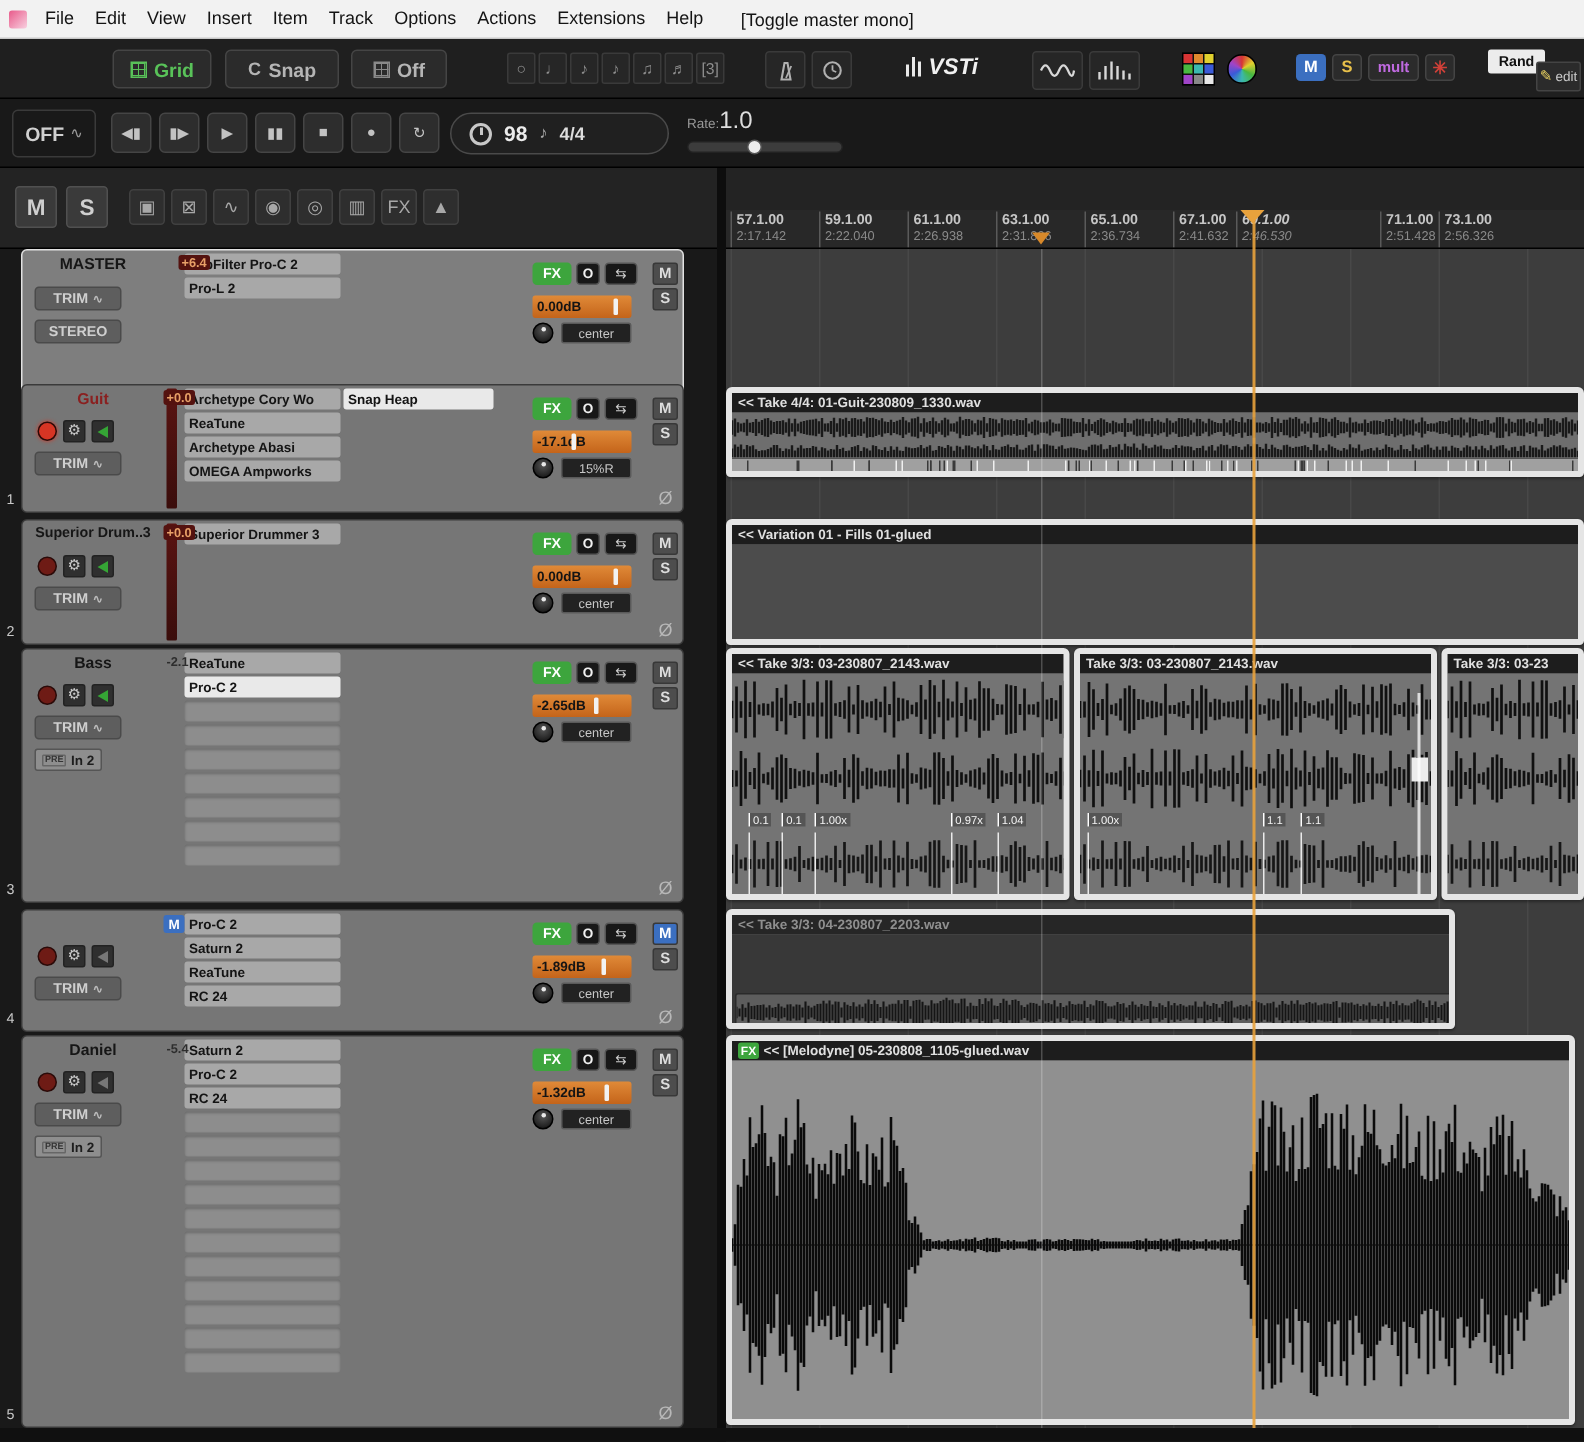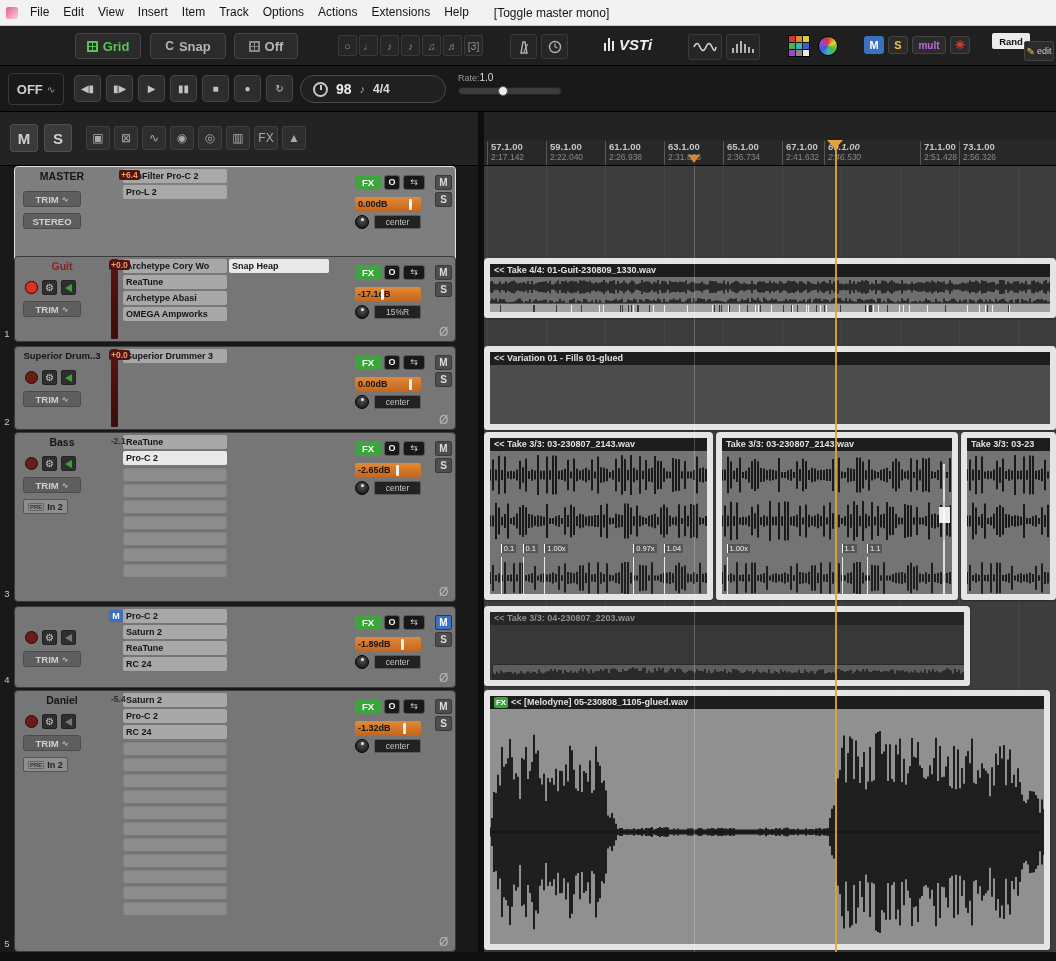--- a/index.html
+++ b/index.html
@@ -51,21 +51,21 @@
 .tpb{width:27px;height:27px;background:#2d2d2d;border:1px solid #454545;border-radius:4px;color:#c2c2c2;font-size:10px;display:flex;align-items:center;justify-content:center}
 .tempo-pill{left:300px;top:9px;width:146px;height:28px;background:#202020;border:1px solid #4a4a4a;border-radius:14px;display:flex;align-items:center;gap:8px;padding:0 12px}
 .clock-ico{width:15px;height:15px;border:2px solid #c8c8c8;border-radius:50%;position:relative}
 .clock-ico:after{content:"";position:absolute;left:5px;top:1px;width:1.5px;height:5px;background:#c8c8c8}
 .bpm{color:#ececec;font-weight:bold;font-size:14px}
 .tnote{color:#aaa;font-size:11px}
 .tsig{color:#ddd;font-weight:bold;font-size:12px}
 .rate{left:458px;top:6px;width:104px}
 .rate-top{display:flex;align-items:baseline}
 .rate-label{font-size:9px;color:#999}
-.rate-value{font-size:10px;color:#ddd;margin-right:22px}
+.rate-value{font-size:16px;color:#ddd;margin-right:22px}
 .rslider{margin-top:4px;height:8px;background:#3c3c3c;border:1px solid #222;border-radius:4px;position:relative}
 .rknob{position:absolute;left:38%;top:-2px;width:10px;height:10px;border-radius:50%;background:#ececec;border:1px solid #555}
 .pospanel{left:588px;top:8px;width:346px;height:30px;background:#141414;border-radius:3px;display:flex;align-items:center;justify-content:space-between;padding:0 12px}
 .postext{font-size:19px;font-weight:bold;color:#ececec;letter-spacing:.5px}
 .status{font-size:14px;color:#b8b8b8}
 
 .theader{left:0;top:112px;width:478px;height:54px;background:#232323;border-bottom:1px solid #000}
 .bigms{position:absolute;top:12px;width:28px;height:28px;background:#3a3a3a;border:1px solid #505050;border-radius:3px;color:#cfcfcf;font-weight:bold;font-size:15px;display:flex;align-items:center;justify-content:center}
 .hicons{position:absolute;left:86px;top:14px;display:flex;gap:4px}
 .hicon{width:24px;height:24px;background:#2e2e2e;border:1px solid #404040;border-radius:3px;color:#a8a8a8;font-size:12px;display:flex;align-items:center;justify-content:center}
@@ -113,21 +113,21 @@
 .knob:after{content:"";position:absolute;left:4.5px;top:1.5px;width:3px;height:3px;border-radius:50%;background:#e8e8e8}
 .cbox{position:absolute;left:359px;top:48px;width:47px;height:14px;background:#222;border:1px solid #5a5a5a;border-radius:2px;color:#c8c8c8;font-size:8.5px;text-align:center;line-height:13px}
 .mscol{position:absolute;left:420px;top:8px;width:17px}
 .msb{height:15px;margin-bottom:2px;background:#4d4d4d;border:1px solid #383838;border-radius:2px;color:#dcdcdc;font-size:10px;font-weight:bold;text-align:center;line-height:14px}
 .msb.blue{background:var(--mute-blue,#3b6fc0);color:#fff}
 .phase{position:absolute;left:424px;bottom:2px;color:#b8b8b8;font-size:12px}
 
 #arrange{position:absolute;left:484px;top:166px;width:572px;height:795px;background:#3d3d3d;overflow:hidden}
 .gline{position:absolute;top:0;bottom:0;width:1px;background:rgba(255,255,255,.06)}
 .editline{position:absolute;left:210px;top:0;bottom:0;width:1px;background:rgba(255,255,255,.22);z-index:6}
-.aitem{position:absolute;border:6px solid #e5e5e5;border-radius:4px 4px 3px 3px;overflow:hidden;background:#6e6e6e;box-shadow:0 1px 2px rgba(0,0,0,.35)}
+.aitem{position:absolute;border:4px solid #e5e5e5;border-radius:4px 4px 3px 3px;overflow:hidden;background:#6e6e6e;box-shadow:0 1px 2px rgba(0,0,0,.35)}
 .ititle{height:13px;background:#1d1d1d;color:#e0e0e0;font-size:9px;font-weight:bold;line-height:13px;padding:0 4px;white-space:nowrap;overflow:hidden;display:flex;align-items:center;gap:3px}
 .aitem.dim .ititle{background:#262626;color:#8f8f8f}
 .ibody{position:absolute;left:0;right:0;top:13px;bottom:0}
 .wf{position:absolute;left:0;width:100%}
 .tstrip{position:absolute;left:0;right:0;bottom:0;height:9px;background:#a0a0a0;border-top:1px solid #555}
 .tick{position:absolute;top:1px;width:1px;height:7px}
 .tick.w{background:#f0f0f0}.tick.d{background:#3a3a3a}
 .smarks{position:absolute;left:0;right:0;top:93px;height:12px;z-index:3}
 .smark{position:absolute;top:0;font-size:7.5px;color:#f4f4f4;background:rgba(30,30,30,.35);padding:0 2px;border-left:1px solid #fff;white-space:nowrap}
 .slines{position:absolute;left:0;right:0;top:106px;height:42px;z-index:2}

